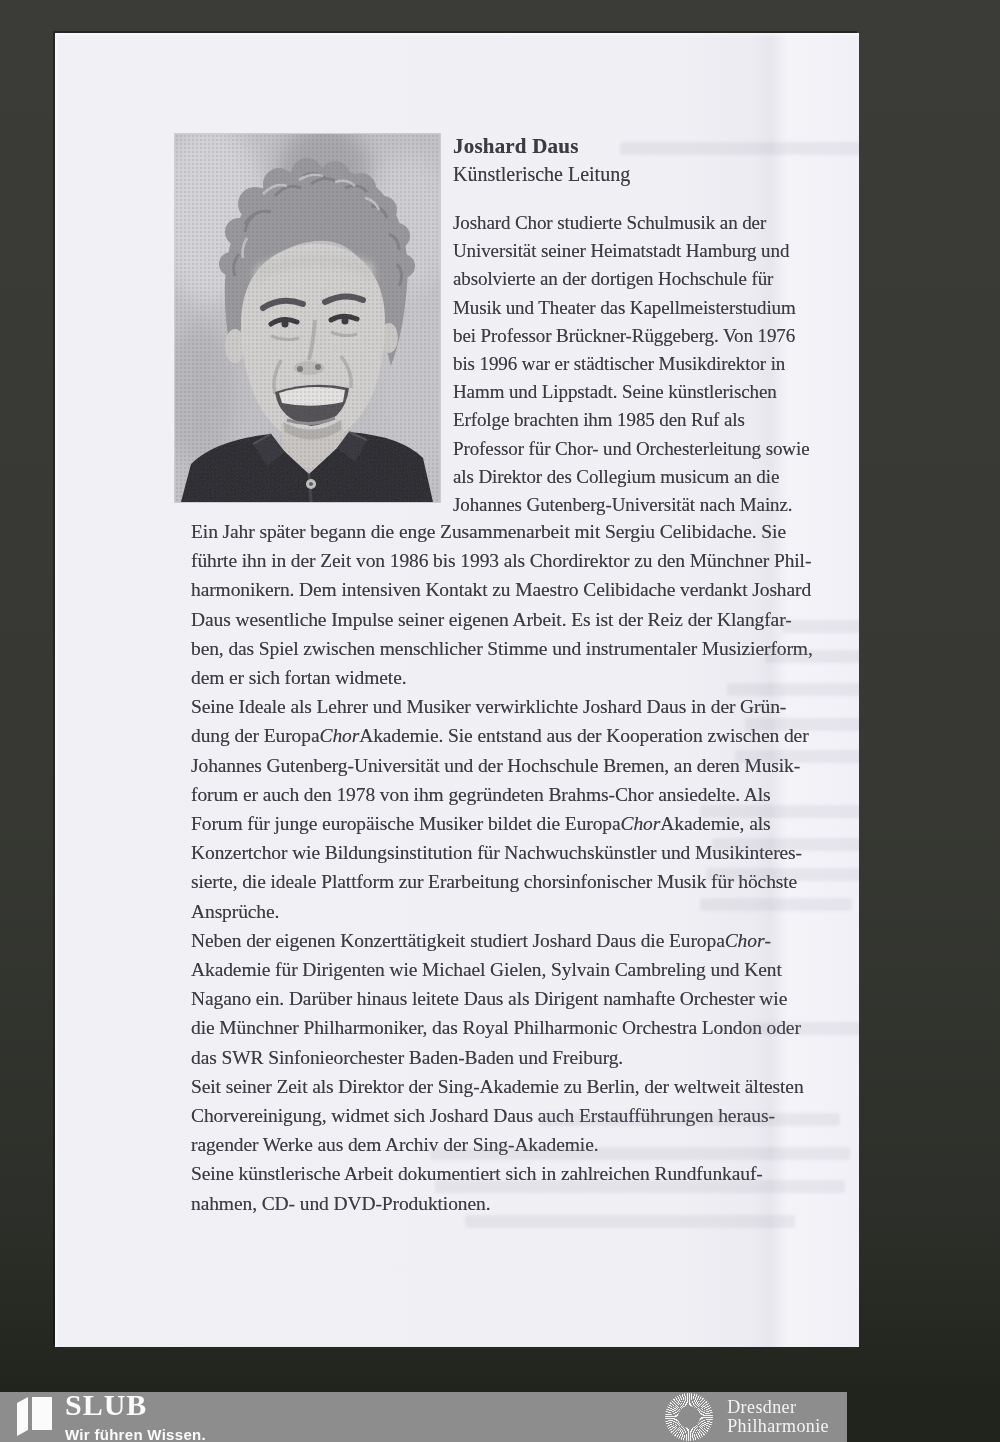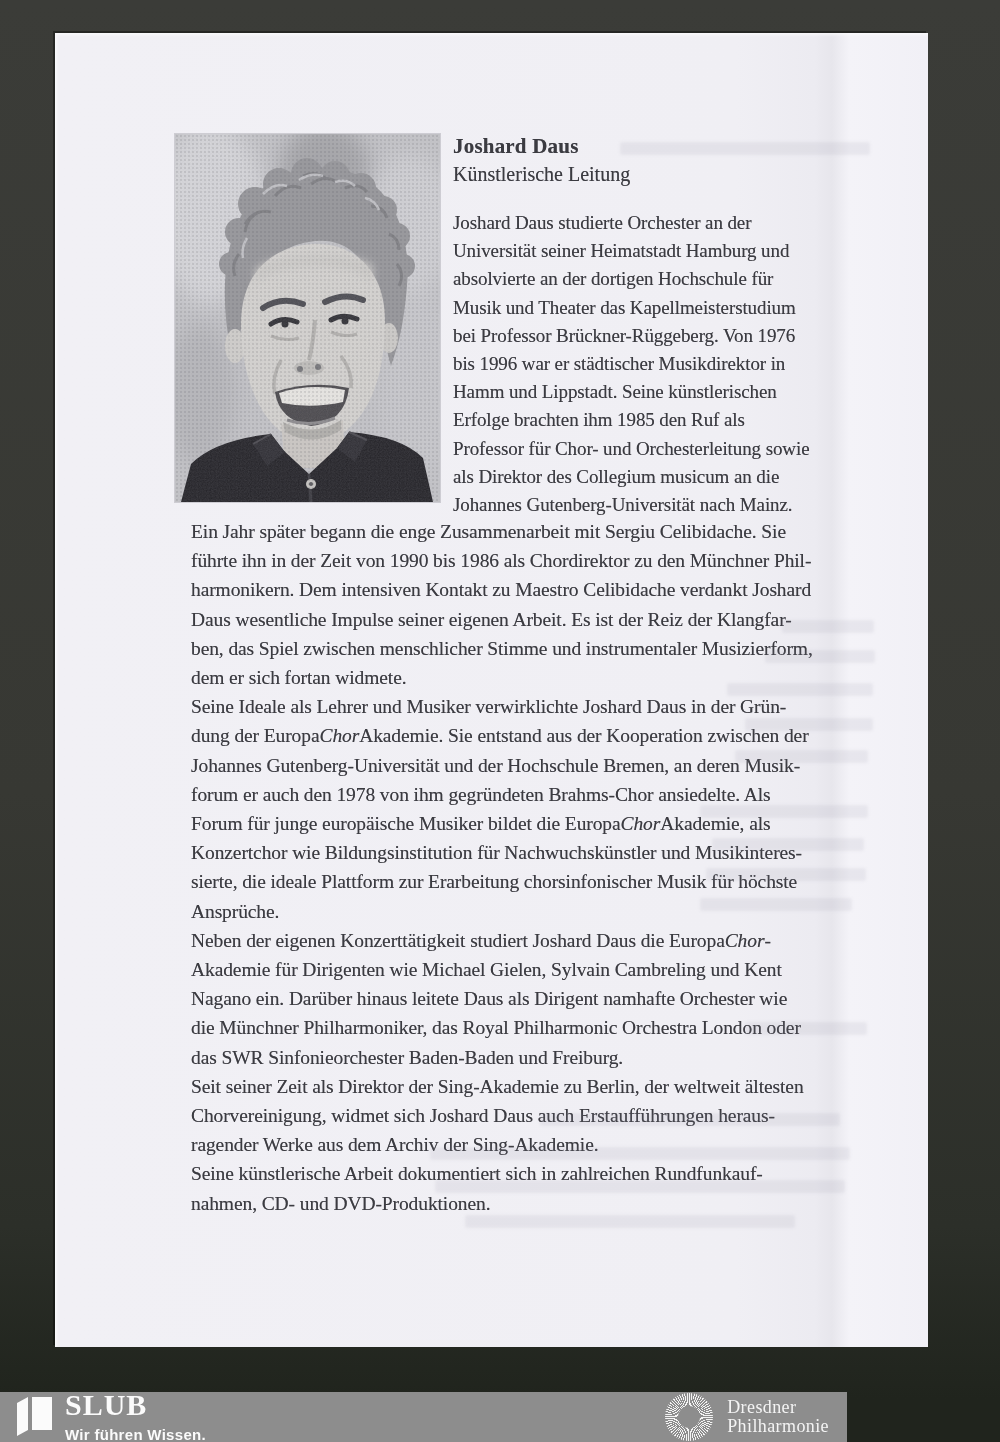--- a/index.html
+++ b/index.html
@@ -4,21 +4,21 @@
 <style>
   html,body{margin:0;padding:0;}
   body{width:1000px;height:1442px;background:#1c1e1a;}
   .stage{
     position:relative;width:1000px;height:1442px;overflow:hidden;
     background:linear-gradient(180deg,#3b3c38 0%,#373833 55%,#2c2f29 85%,#20241d 97%,#20241d 100%);
     font-family:"Liberation Serif", serif;
   }
   
   .paper{
-    position:absolute;left:55px;top:33px;width:873px;height:1314px;overflow:hidden;
+    position:absolute;left:55px;top:33px;width:804px;height:1314px;overflow:hidden;
     background:linear-gradient(90deg,#f1f0f5 0%,#f0eff4 78%,#ecebf1 87%,#e7e6ec 89%,#f4f3f8 91%,#f1f0f6 100%);
     box-shadow:-2px -2px 0 rgba(0,0,0,.35), inset 2px 2px 3px rgba(255,255,255,.6);
   }
   .fold{
     position:absolute;left:893px;top:0;width:3px;height:1314px;
     background:linear-gradient(90deg,rgba(120,120,130,.25),rgba(255,255,255,.7));
   }
   
   .photo{position:absolute;left:120px;top:101px;width:265px;height:368px;box-shadow:0 0 0 1px rgba(140,140,148,.35);}
   .photo svg{display:block;}
@@ -157,36 +157,36 @@
         <circle cx="136" cy="350" r="5" fill="#c9c7c4"></circle>
           <circle cx="136" cy="350" r="2" fill="#59585c"></circle>
         <rect width="265" height="368" filter="url(#grain)"></rect>
       </svg>
     </div>
 
     <div class="heading ink">Joshard Daus</div>
     <div class="subheading ink">Künstlerische Leitung</div>
 
     <div class="col-text ink">
-        <div class="tline">Joshard Daus studierte Orchester an der</div>
+        <div class="tline">Joshard Chor studierte Schulmusik an der</div>
         <div class="tline">Universität seiner Heimatstadt Hamburg und</div>
         <div class="tline">absolvierte an der dortigen Hochschule für</div>
         <div class="tline">Musik und Theater das Kapellmeisterstudium</div>
         <div class="tline">bei Professor Brückner-Rüggeberg. Von 1976</div>
         <div class="tline">bis 1996 war er städtischer Musikdirektor in</div>
         <div class="tline">Hamm und Lippstadt. Seine künstlerischen</div>
         <div class="tline">Erfolge brachten ihm 1985 den Ruf als</div>
         <div class="tline">Professor für Chor- und Orchesterleitung sowie</div>
         <div class="tline">als Direktor des Collegium musicum an die</div>
         <div class="tline">Johannes Gutenberg-Universität nach Mainz.</div>
       </div>
 
     <div class="body-text ink">
         <div class="tline">Ein Jahr später begann die enge Zusammenarbeit mit Sergiu Celibidache. Sie</div>
-        <div class="tline">führte ihn in der Zeit von 1990 bis 1986 als Chordirektor zu den Münchner Phil-</div>
+        <div class="tline">führte ihn in der Zeit von 1986 bis 1993 als Chordirektor zu den Münchner Phil-</div>
         <div class="tline">harmonikern. Dem intensiven Kontakt zu Maestro Celibidache verdankt Joshard</div>
         <div class="tline">Daus wesentliche Impulse seiner eigenen Arbeit. Es ist der Reiz der Klangfar-</div>
         <div class="tline">ben, das Spiel zwischen menschlicher Stimme und instrumentaler Musizierform,</div>
         <div class="tline">dem er sich fortan widmete.</div>
         <div class="tline">Seine Ideale als Lehrer und Musiker verwirklichte Joshard Daus in der Grün-</div>
         <div class="tline">dung der Europa<i>Chor</i>Akademie. Sie entstand aus der Kooperation zwischen der</div>
         <div class="tline">Johannes Gutenberg-Universität und der Hochschule Bremen, an deren Musik-</div>
         <div class="tline">forum er auch den 1978 von ihm gegründeten Brahms-Chor ansiedelte. Als</div>
         <div class="tline">Forum für junge europäische Musiker bildet die Europa<i>Chor</i>Akademie, als</div>
         <div class="tline">Konzertchor wie Bildungsinstitution für Nachwuchskünstler und Musikinteres-</div>

